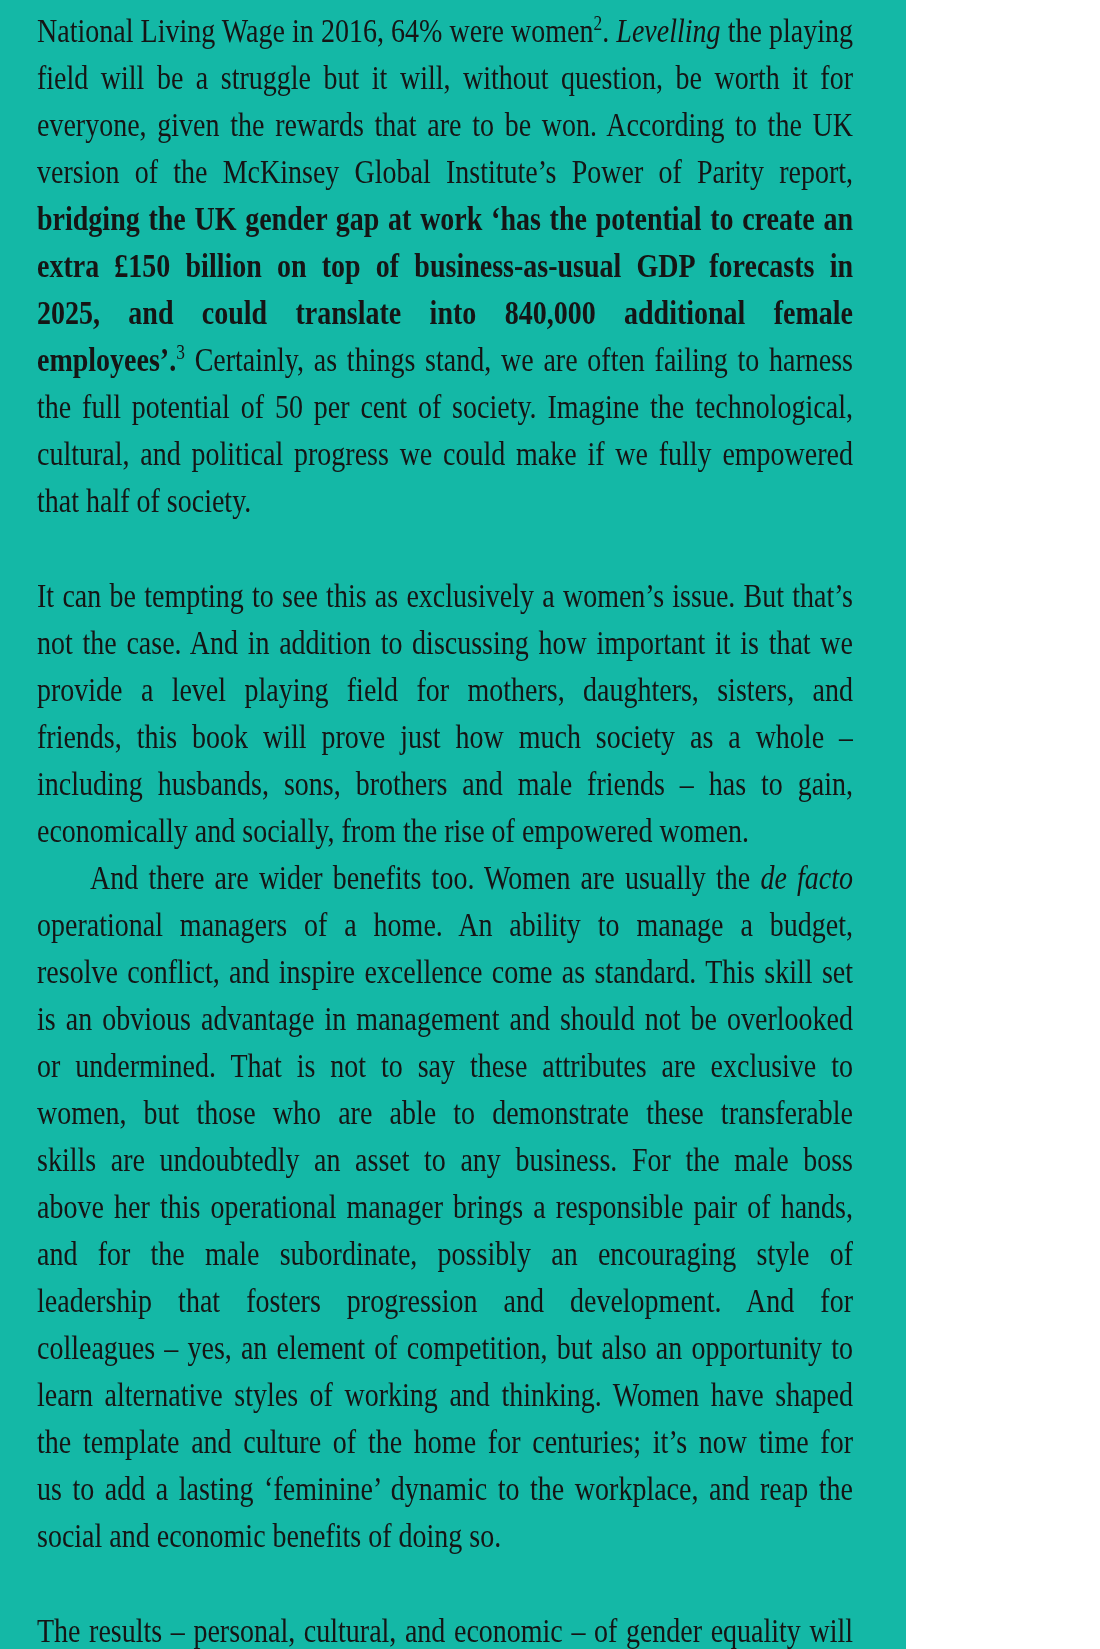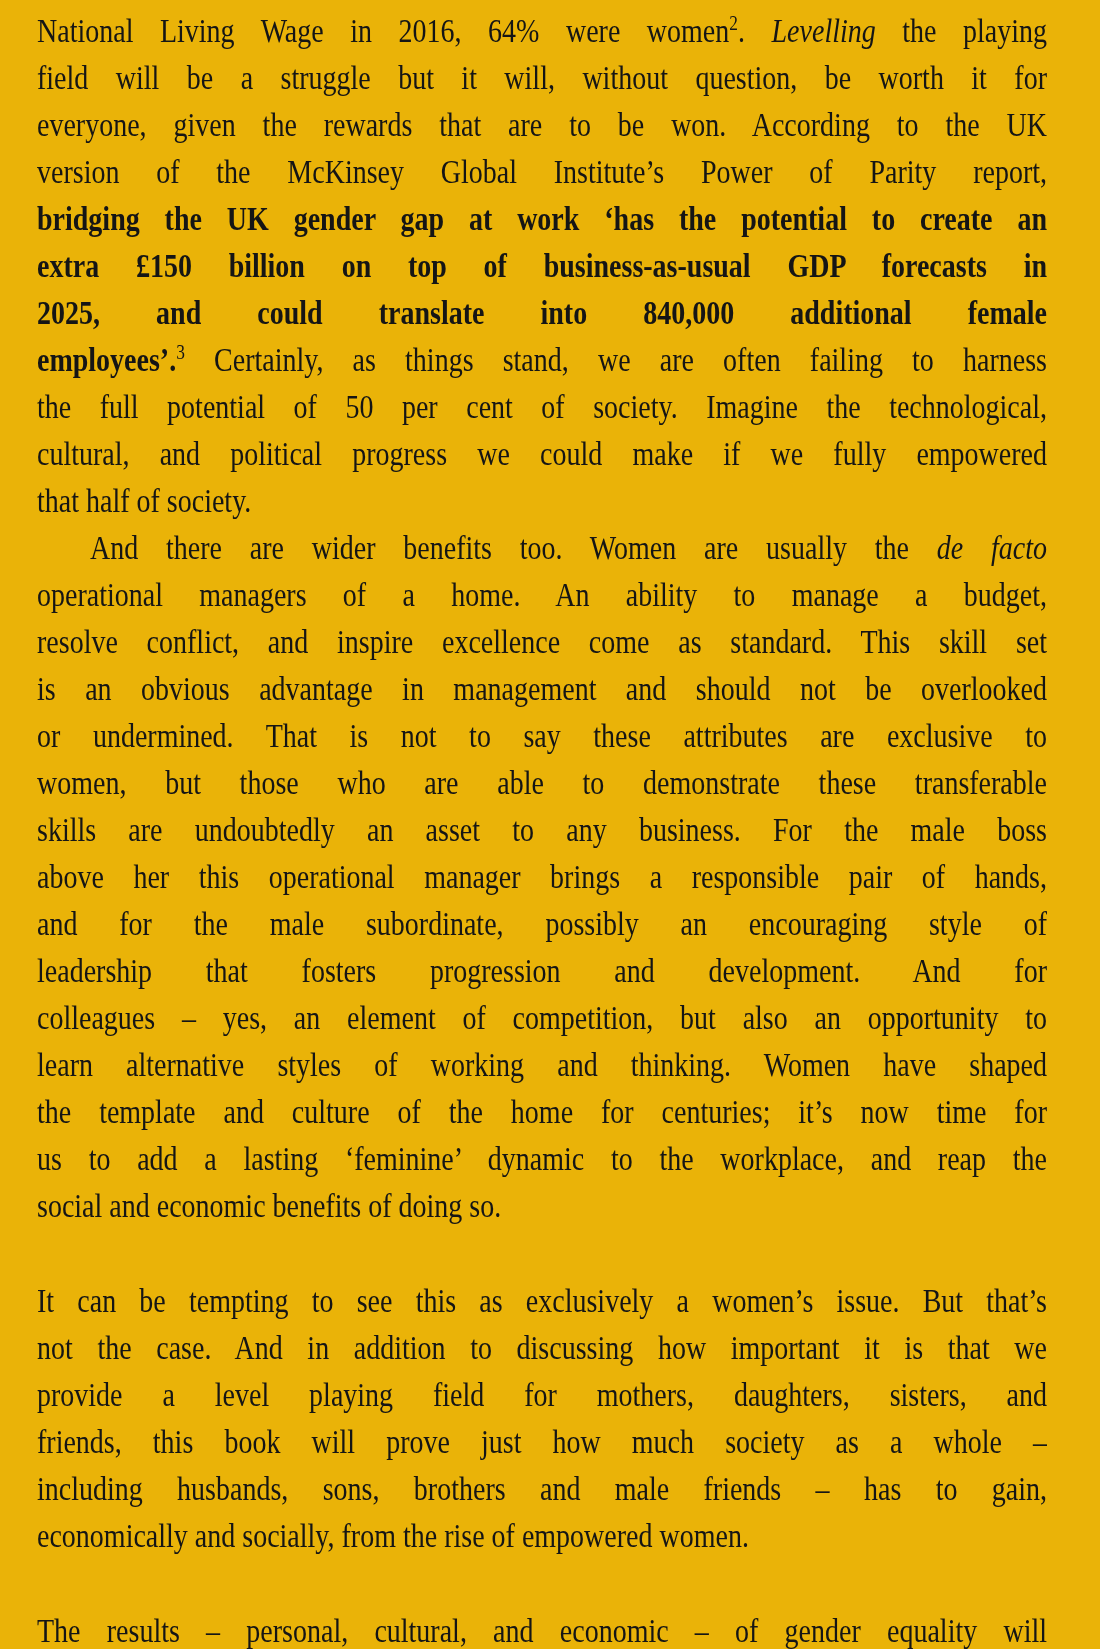--- a/index.html
+++ b/index.html
@@ -4,24 +4,24 @@
 <style>
   html, body { margin: 0; padding: 0; }
   body {
     width: 1100px;
     height: 1649px;
     background: #ffffff;
     overflow: hidden;
   }
   .page {
     box-sizing: border-box;
-    width: 1100px;
+    width: 906px;
     height: 1649px;
     padding: 7px 53px 0 37px;
-    background: #eab308;
+    background: #14b8a6;
   }
   .para { margin: 0; padding: 0; }
   .para.gap { margin-top: 48px; }
   .line {
     height: 47px;
     line-height: 47px;
     overflow: hidden;
     font-family: "Liberation Serif", "DejaVu Serif", serif;
     font-size: 28px;
     color: #151515;
@@ -59,42 +59,42 @@
         <div class="line"><span>everyone, given the rewards that are to be won. According to the UK</span></div>
         <div class="line"><span>version of the McKinsey Global Institute’s Power of Parity report,</span></div>
         <div class="line"><span class="bold">bridging the UK gender gap at work ‘has the potential to create an</span></div>
         <div class="line"><span class="bold">extra £150 billion on top of business-as-usual GDP forecasts in</span></div>
         <div class="line"><span class="bold">2025, and could translate into 840,000 additional female</span></div>
         <div class="line"><span class="bold">employees’.</span><sup>3</sup><span> Certainly, as things stand, we are often failing to harness</span></div>
         <div class="line"><span>the full potential of 50 per cent of society. Imagine the technological,</span></div>
         <div class="line"><span>cultural, and political progress we could make if we fully empowered</span></div>
         <div class="line left"><span>that half of society.</span></div>
       </div>
+    <div class="para gap">
+        <div class="line"><span>It can be tempting to see this as exclusively a women’s issue. But that’s</span></div>
+        <div class="line"><span>not the case. And in addition to discussing how important it is that we</span></div>
+        <div class="line"><span>provide a level playing field for mothers, daughters, sisters, and</span></div>
+        <div class="line"><span>friends, this book will prove just how much society as a whole –</span></div>
+        <div class="line"><span>including husbands, sons, brothers and male friends – has to gain,</span></div>
+        <div class="line left"><span>economically and socially, from the rise of empowered women.</span></div>
+      </div>
     <div class="para">
         <div class="line indent"><span>And there are wider benefits too. Women are usually the </span><span class="italic">de facto</span></div>
         <div class="line"><span>operational managers of a home. An ability to manage a budget,</span></div>
         <div class="line"><span>resolve conflict, and inspire excellence come as standard. This skill set</span></div>
         <div class="line"><span>is an obvious advantage in management and should not be overlooked</span></div>
         <div class="line"><span>or undermined. That is not to say these attributes are exclusive to</span></div>
         <div class="line"><span>women, but those who are able to demonstrate these transferable</span></div>
         <div class="line"><span>skills are undoubtedly an asset to any business. For the male boss</span></div>
         <div class="line"><span>above her this operational manager brings a responsible pair of hands,</span></div>
         <div class="line"><span>and for the male subordinate, possibly an encouraging style of</span></div>
         <div class="line"><span>leadership that fosters progression and development. And for</span></div>
         <div class="line"><span>colleagues – yes, an element of competition, but also an opportunity to</span></div>
         <div class="line"><span>learn alternative styles of working and thinking. Women have shaped</span></div>
         <div class="line"><span>the template and culture of the home for centuries; it’s now time for</span></div>
         <div class="line"><span>us to add a lasting ‘feminine’ dynamic to the workplace, and reap the</span></div>
         <div class="line left"><span>social and economic benefits of doing so.</span></div>
       </div>
     <div class="para gap">
-        <div class="line"><span>It can be tempting to see this as exclusively a women’s issue. But that’s</span></div>
-        <div class="line"><span>not the case. And in addition to discussing how important it is that we</span></div>
-        <div class="line"><span>provide a level playing field for mothers, daughters, sisters, and</span></div>
-        <div class="line"><span>friends, this book will prove just how much society as a whole –</span></div>
-        <div class="line"><span>including husbands, sons, brothers and male friends – has to gain,</span></div>
-        <div class="line left"><span>economically and socially, from the rise of empowered women.</span></div>
-      </div>
-    <div class="para gap">
         <div class="line"><span>The results – personal, cultural, and economic – of gender equality will</span></div>
       </div>
   </section>
 </div>
 
 </body></html>

